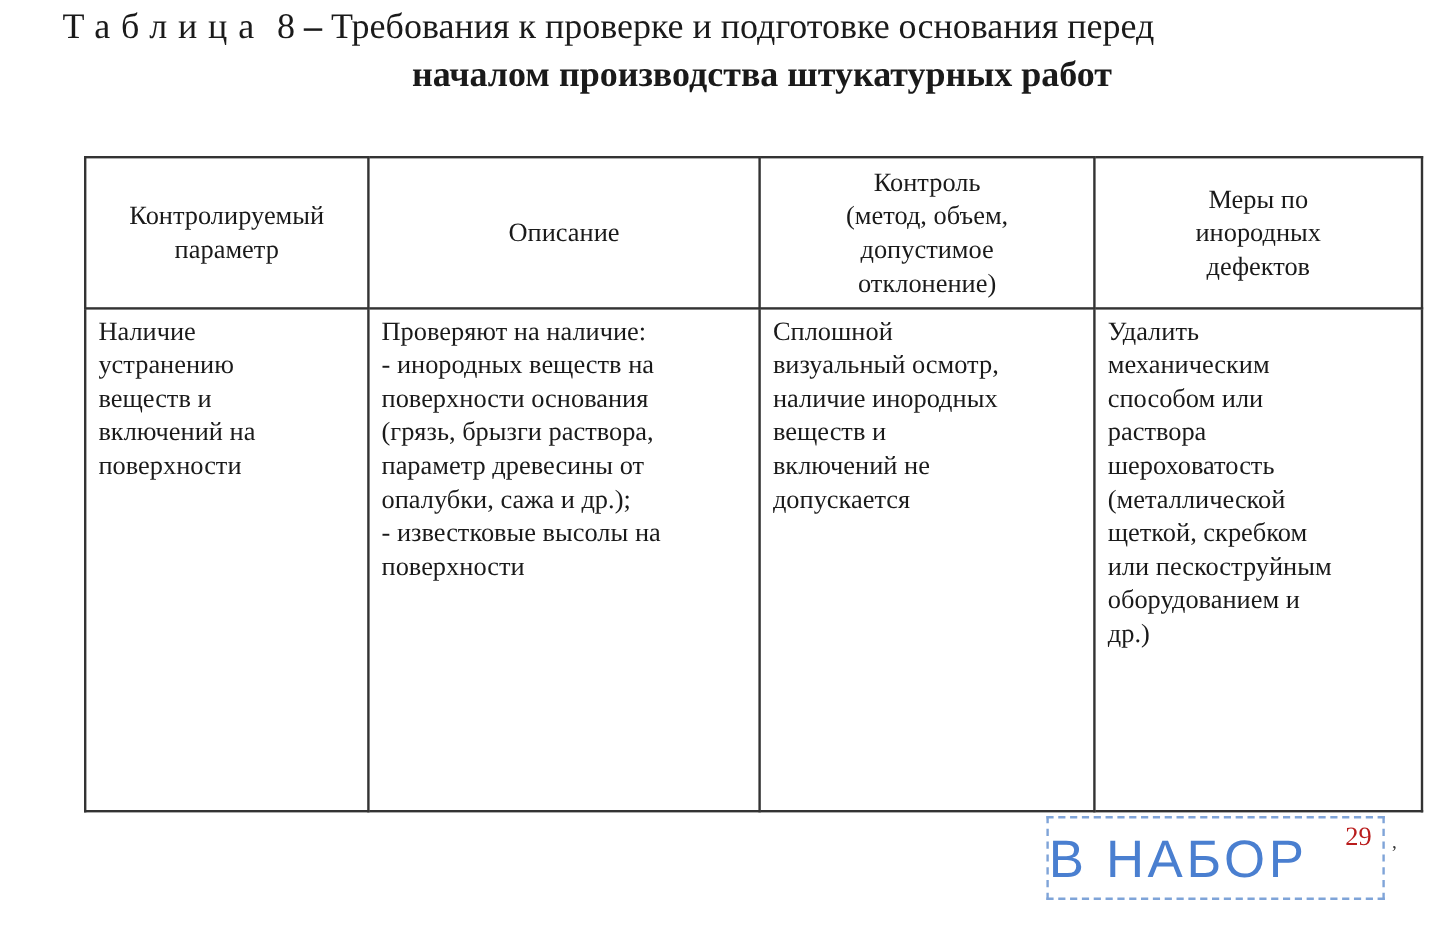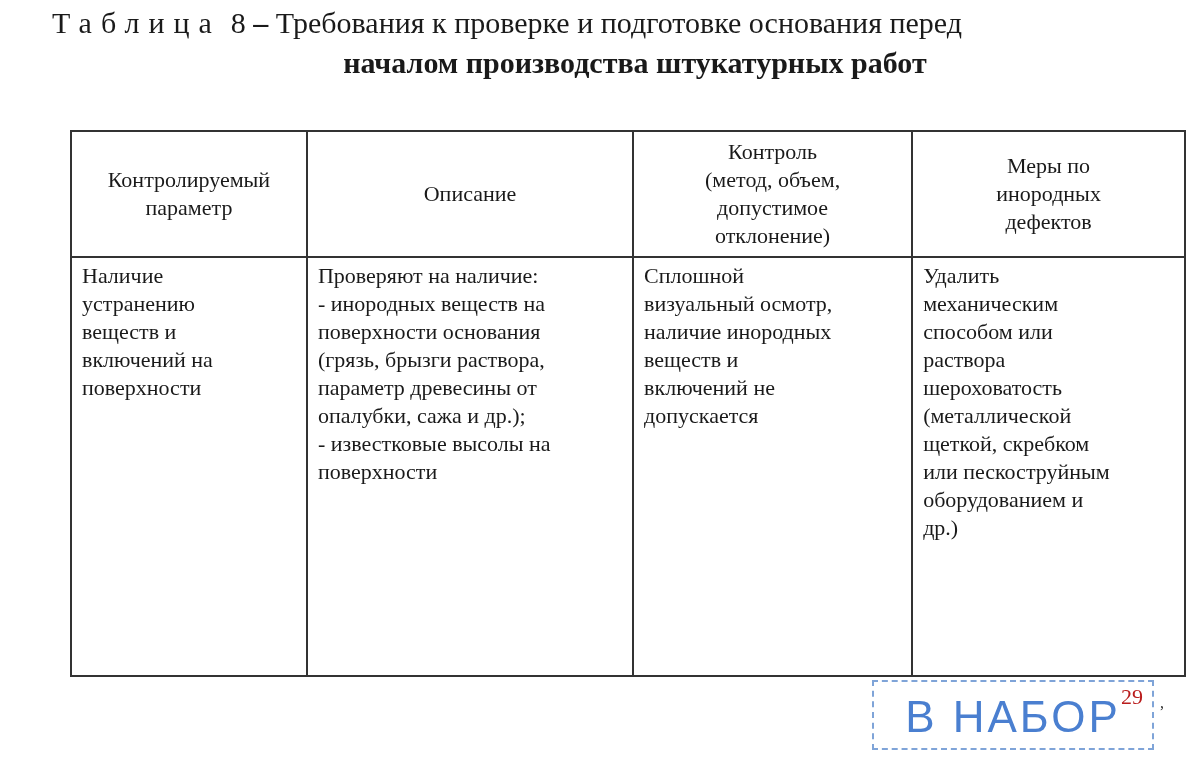--- a/index.html
+++ b/index.html
@@ -13,21 +13,21 @@
   .title-line2 { position: absolute; left: 0; width: 1270px; top: 46px; text-align: center;
                  font-size: 30px; font-weight: bold; }
   table.req { position: absolute; left: 70px; top: 130px; width: 1116px; height: 547px;
               border-collapse: collapse; font-size: 22px; line-height: 28px; }
   table.req td, table.req th { border: 2px solid #333; vertical-align: top; padding: 4px 10px; }
   table.req th { font-weight: normal; text-align: center; vertical-align: middle; height: 116px; }
   .col1 { width: 215px; } .col2 { width: 308px; } .col3 { width: 260px; } .col4 { width: 253px; }
   .cell-line { display: block; }
   .stamp { position: absolute; left: 872px; top: 680px; width: 282px; height: 70px;
            border: 2px dashed #7fa4d8; color: #4a7fd0; font-family: "Liberation Sans", "DejaVu Sans", sans-serif;
-           font-size: 44px; letter-spacing: 3px; line-height: 70px; text-align: center; box-sizing: border-box; }
+           font-size: 44px; letter-spacing: 3px; line-height: 70px; box-sizing: border-box; }
   .page-num { position: absolute; left: 1121px; top: 684px; font-size: 22px; color: #b91c1c; }
   .dot { position: absolute; left: 1160px; top: 694px; font-size: 16px; color: #333; }
 </style>
 </head>
 <body>
 
 <div class="title-line1">
   <span class="label">Таблица</span><span class="num">8</span>
   <span class="dash">–</span>
   <span class="rest">Требования к проверке и подготовке основания перед</span>

